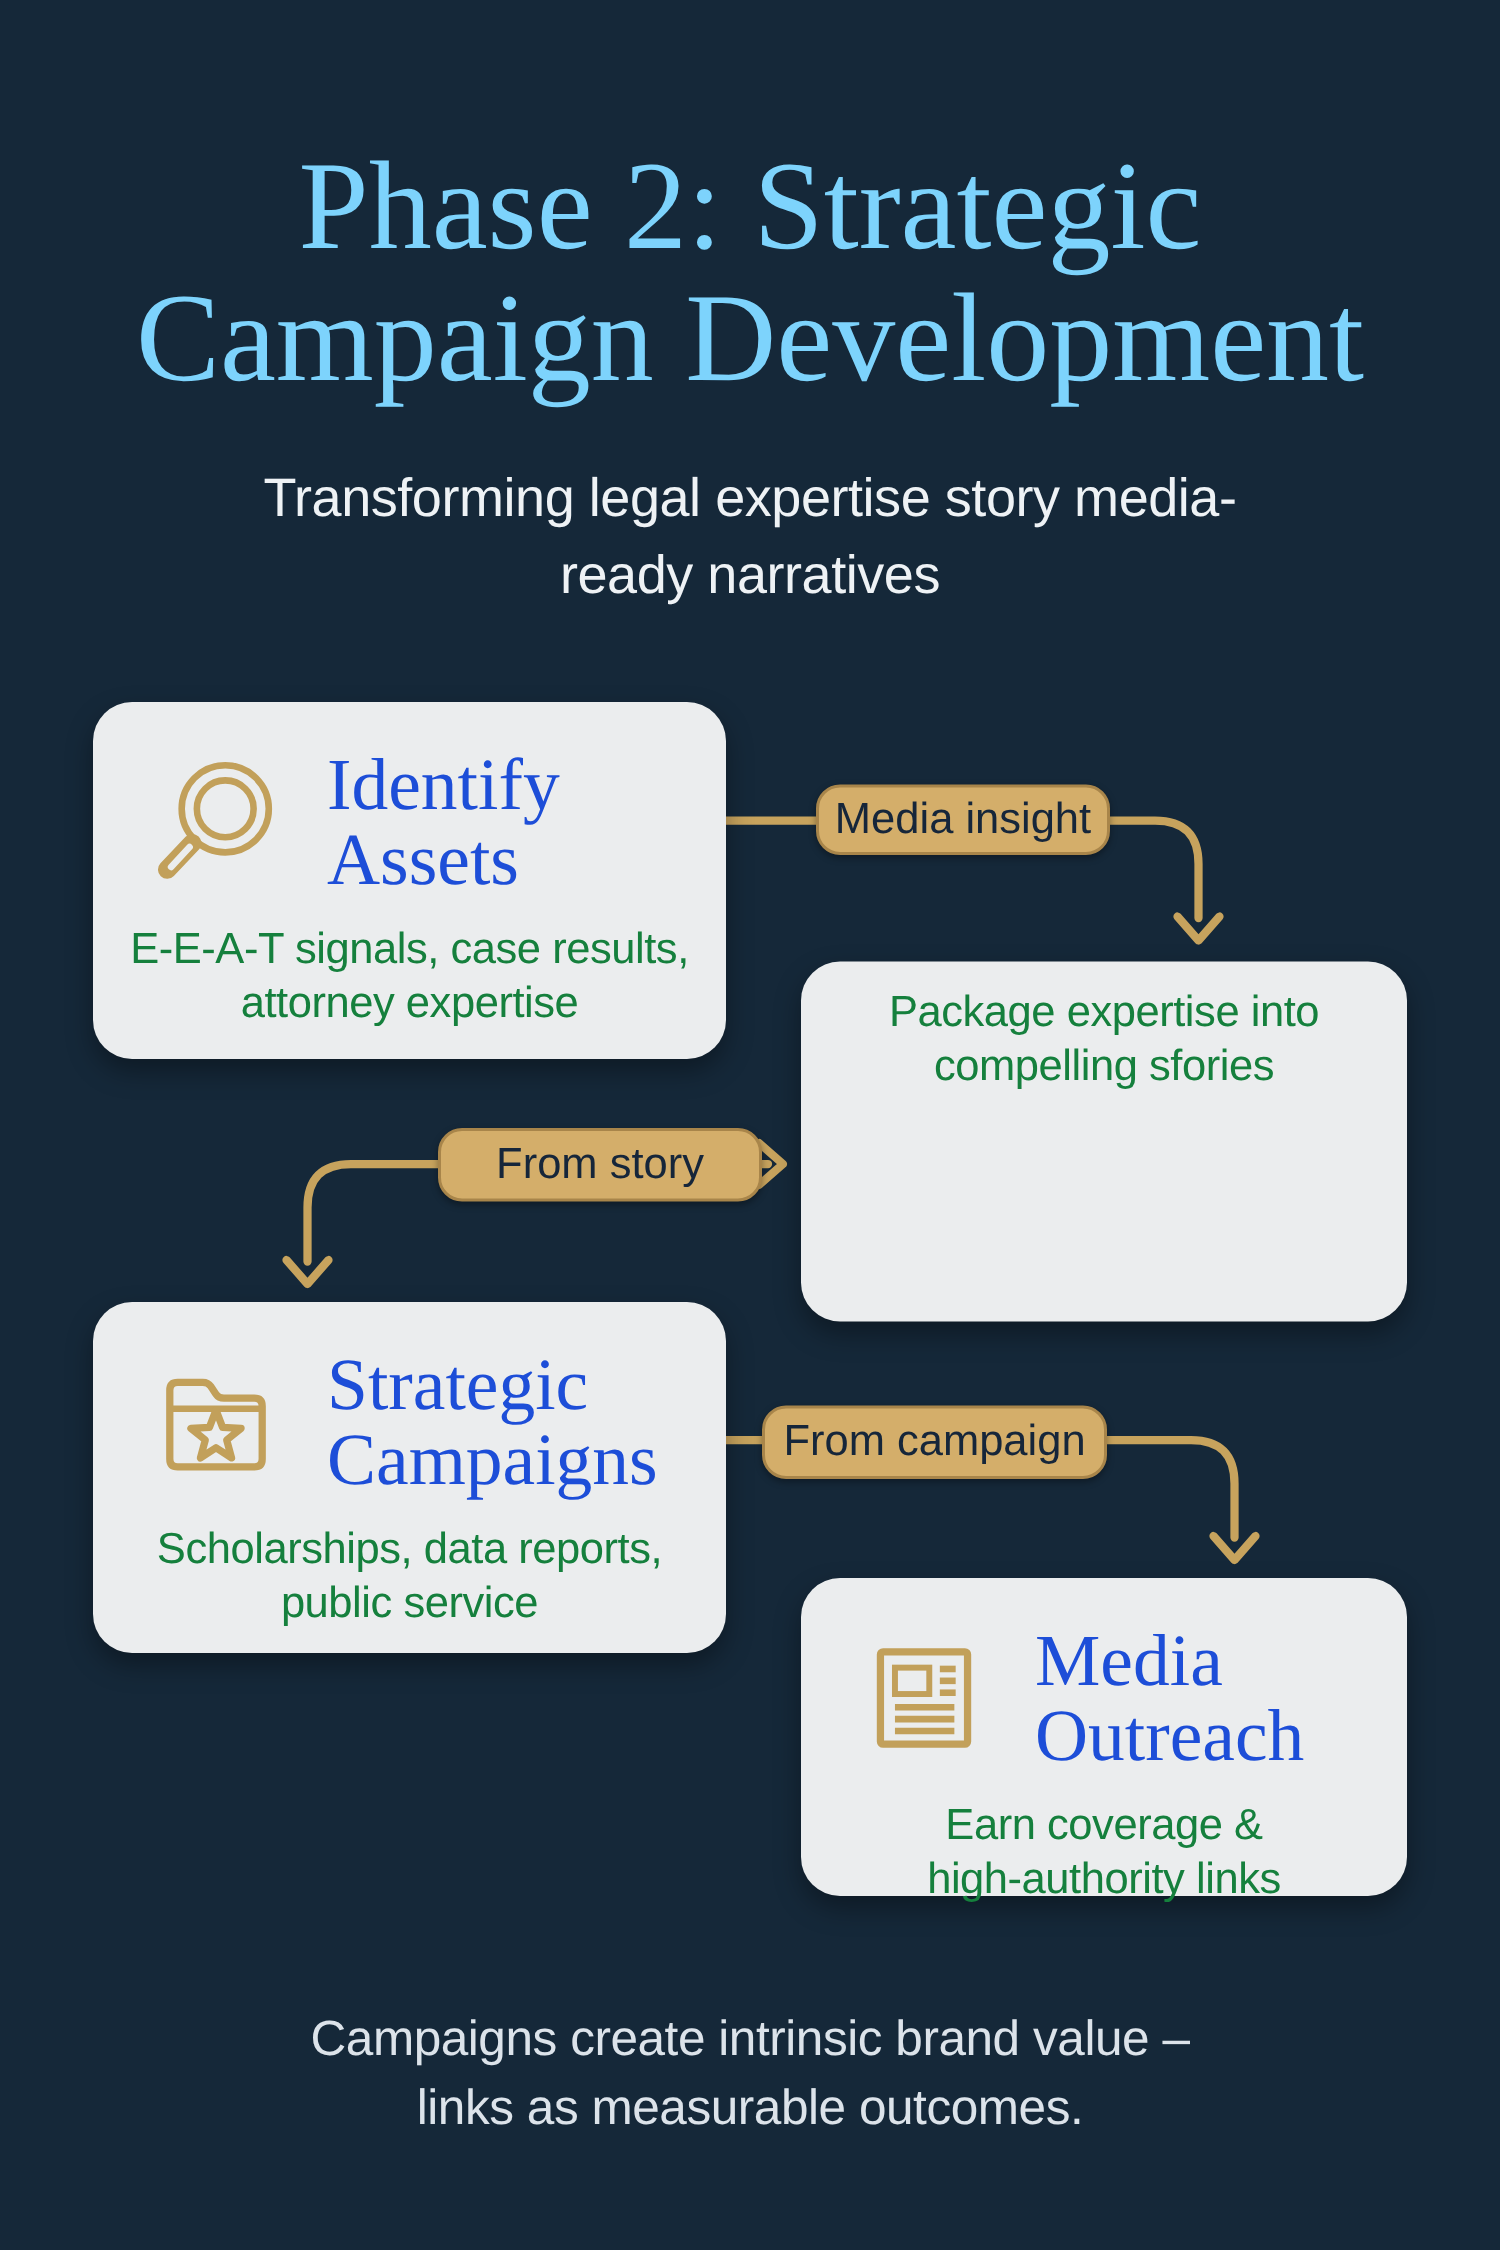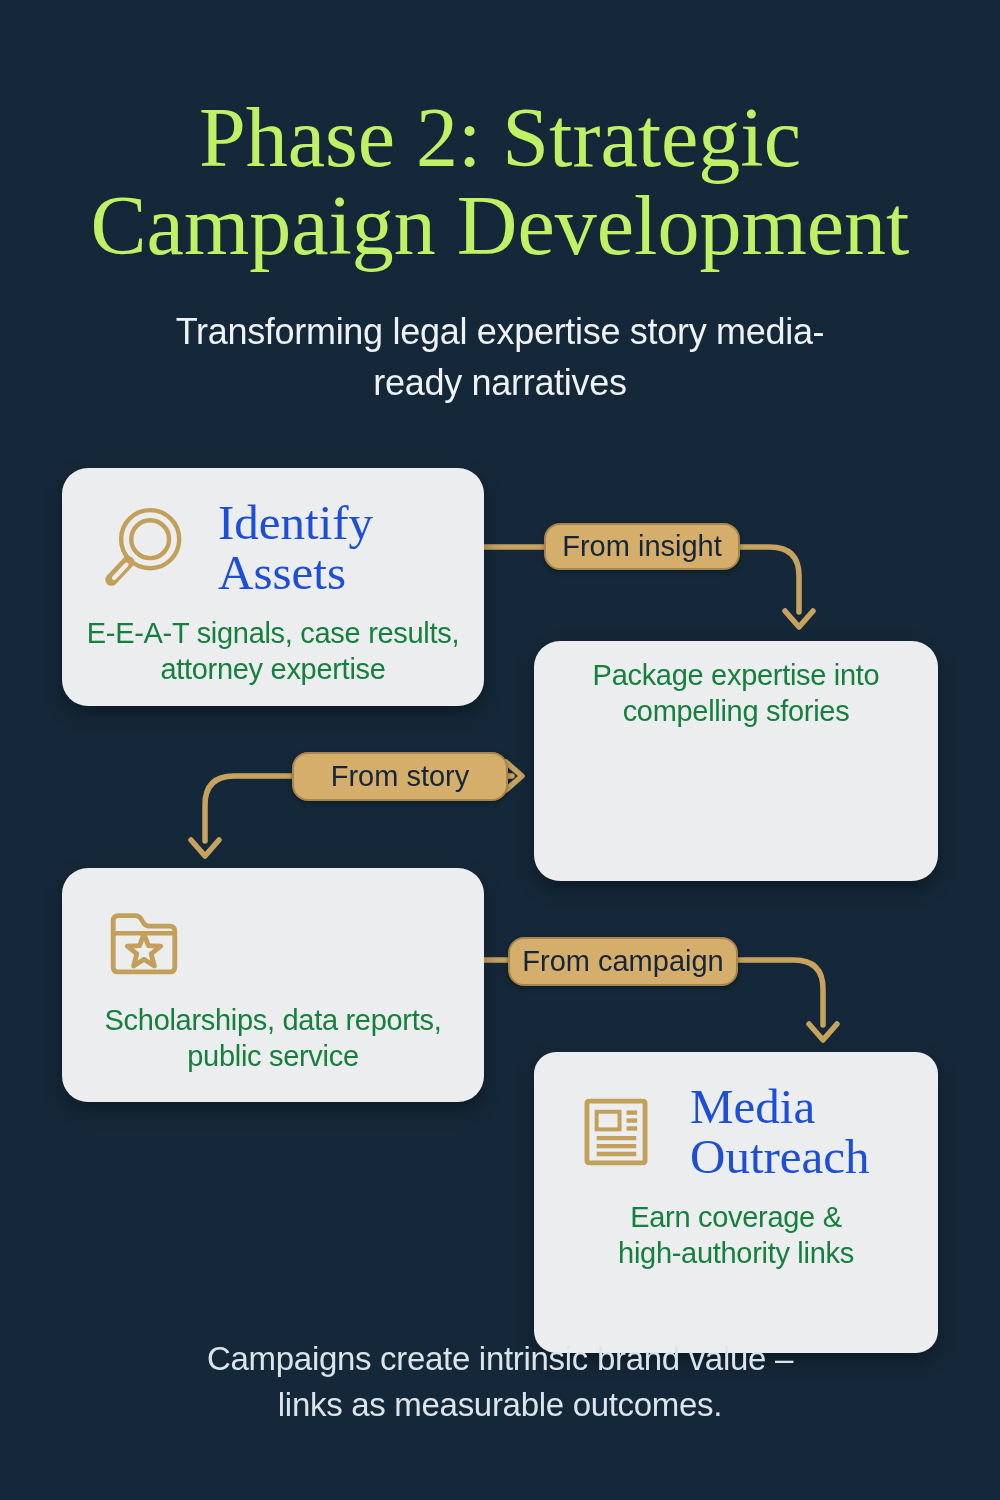--- a/index.html
+++ b/index.html
@@ -4,21 +4,21 @@
 <style>
   html,body { margin:0; padding:0; }
   .stage {
     position:relative; width:1000px; height:1500px;
     background:#152839; overflow:hidden;
     font-family:"Liberation Sans", sans-serif;
   }
   .main-title {
     position:absolute; top:94px; left:0; width:1000px;
     text-align:center; font-family:"Liberation Serif", serif;
-    font-size:84px; line-height:1.05; color:#bef264;
+    font-size:84px; line-height:1.05; color:#7dd3fc;
     white-space:pre-line;
   }
   .subtitle {
     position:absolute; top:306px; left:0; width:1000px;
     text-align:center; font-size:36px; line-height:1.42;
     color:#eef2f5; white-space:pre-line; letter-spacing:-0.3px;
   }
   .arrows { position:absolute; left:0; top:0; }
   .arrow-path {
     fill:none; stroke:#c7a35d; stroke-width:5.5;
@@ -48,21 +48,21 @@
   }
   .footer-note {
     position:absolute; top:1336px; left:0; width:1000px;
     text-align:center; font-size:33px; line-height:1.38;
     color:#dce3ea; white-space:pre-line; letter-spacing:-0.3px;
   }
   
   #card-identify   { left:62px;  top:468px;  width:422px; height:238px; }
   #card-develop    { left:534px; top:641px;  width:404px; height:240px; }
   #card-campaigns  { left:62px;  top:868px;  width:422px; height:234px; }
-  #card-media      { left:534px; top:1052px; width:404px; height:301px;border-radius:22px; }
+  #card-media      { left:534px; top:1052px; width:404px; height:212px; }
   
   #pill-insight    { left:544px; top:523px; width:196px; height:47px; }
   #pill-story      { left:292px; top:752px; width:216px; height:49px; }
   #pill-campaign   { left:508px; top:937px; width:230px; height:49px; }
 </style>
 </head>
 <body>
 
 <div class="stage">
 
@@ -79,21 +79,21 @@
     <path class="arrow-path" d="M 472 776 L 512 776"></path>
     <path class="arrow-path" d="M 506 762 L 522 776 L 506 790"></path>
     <path class="arrow-path" d="M 294 776 L 234 776 Q 205 776 205 805 L 205 841"></path>
     <path class="arrow-path" d="M 191 840 L 205 856 L 219 840"></path>
 
     <path class="arrow-path" d="M 484 960 L 794 960 Q 823 960 823 989 L 823 1025"></path>
     <path class="arrow-path" d="M 809 1024 L 823 1040 L 837 1024"></path>
   </svg>
 
   <div class="pill" id="pill-insight">
-    <span>From insight</span>
+    <span>Media insight</span>
   </div>
   <div class="pill" id="pill-story">
     <span>From story</span>
   </div>
   <div class="pill" id="pill-campaign">
     <span>From campaign</span>
   </div>
 
   <div class="card" id="card-identify">
     <div class="card-header">
@@ -115,20 +115,22 @@
 compelling sfories</div>
   </div>
 
   <div class="card" id="card-campaigns">
     <div class="card-header">
       <svg class="icon" viewBox="0 0 100 100">
         <path class="stroke" stroke-width="5.5" stroke-linejoin="round" d="M 15 78 L 15 26 Q 15 20 21 20 L 40 20 Q 44 20 46 23 L 50 29 Q 52 32 56 32 L 79 32 Q 85 32 85 38 L 85 78 Q 85 84 79 84 L 21 84 Q 15 84 15 78 Z"></path>
         <line x1="15" y1="40" x2="85" y2="40" stroke="#c2a05a" stroke-width="5"></line>
         <path class="stroke" stroke-width="5.5" stroke-linejoin="round" d="M 50 41 L 55 54.1 L 69 54.8 L 58.1 63.6 L 61.8 77.2 L 50 69.5 L 38.2 77.2 L 41.9 63.6 L 31 54.8 L 45 54.1 Z"></path>
       </svg>
+      <div class="card-title">Strategic
+Campaigns</div>
     </div>
     <div class="card-body">Scholarships, data reports,
 public service</div>
   </div>
 
   <div class="card" id="card-media">
     <div class="card-header">
       <svg class="icon" viewBox="0 0 100 100">
         <rect class="stroke" x="17" y="15" width="66" height="70" rx="2" stroke-width="5.5"></rect>
         <rect class="stroke" x="28" y="27" width="26" height="20" stroke-width="4.5"></rect>

